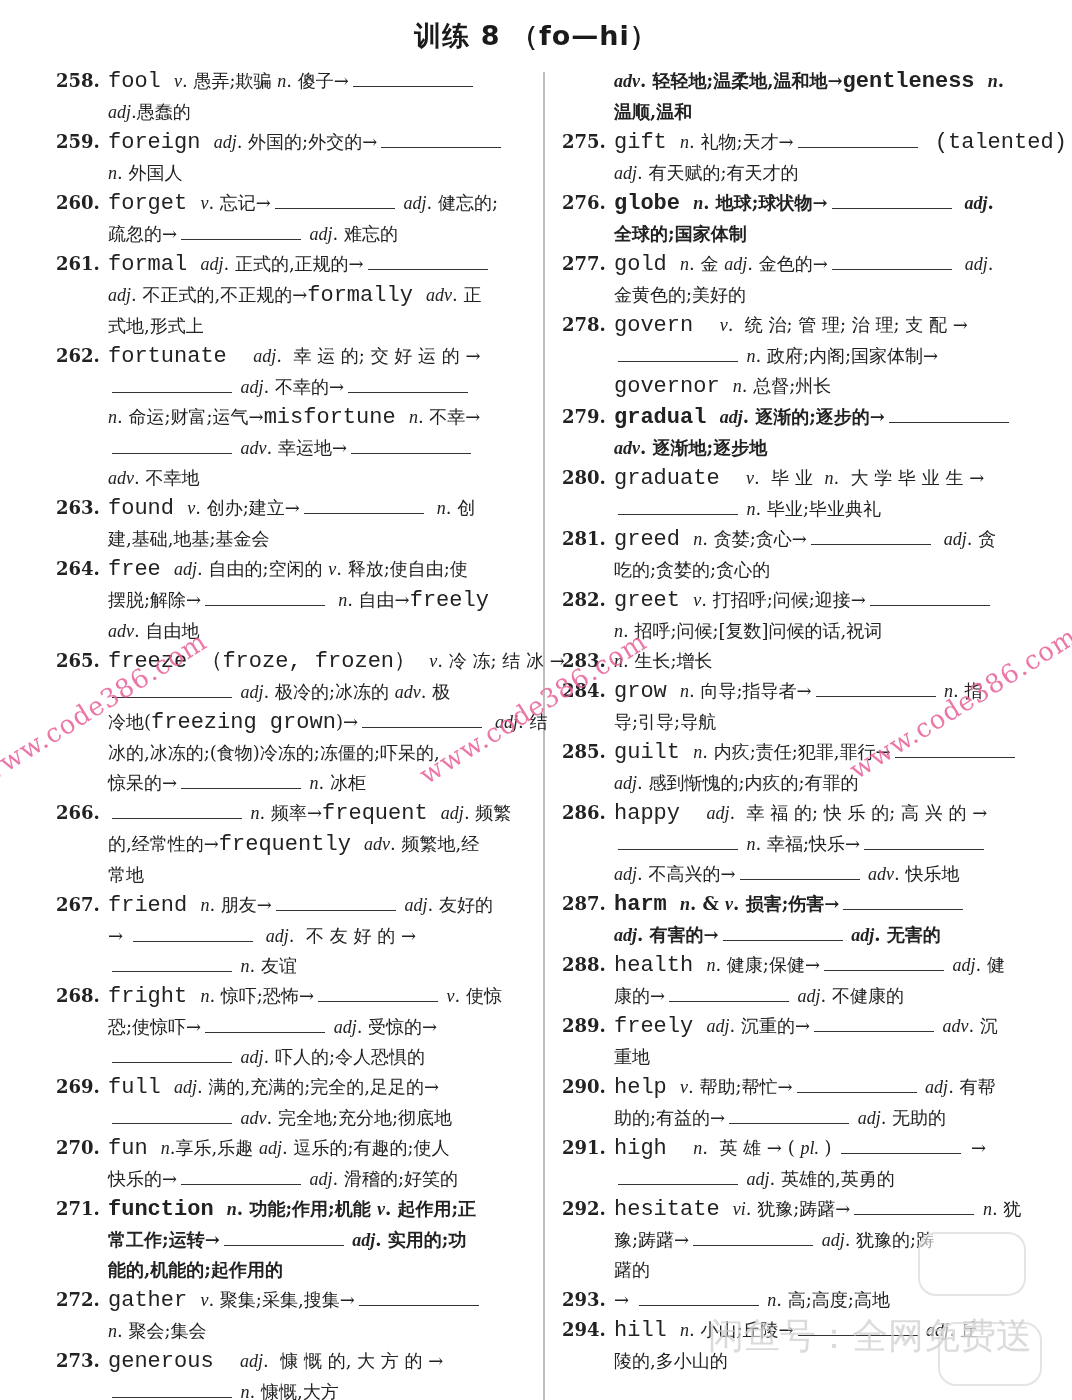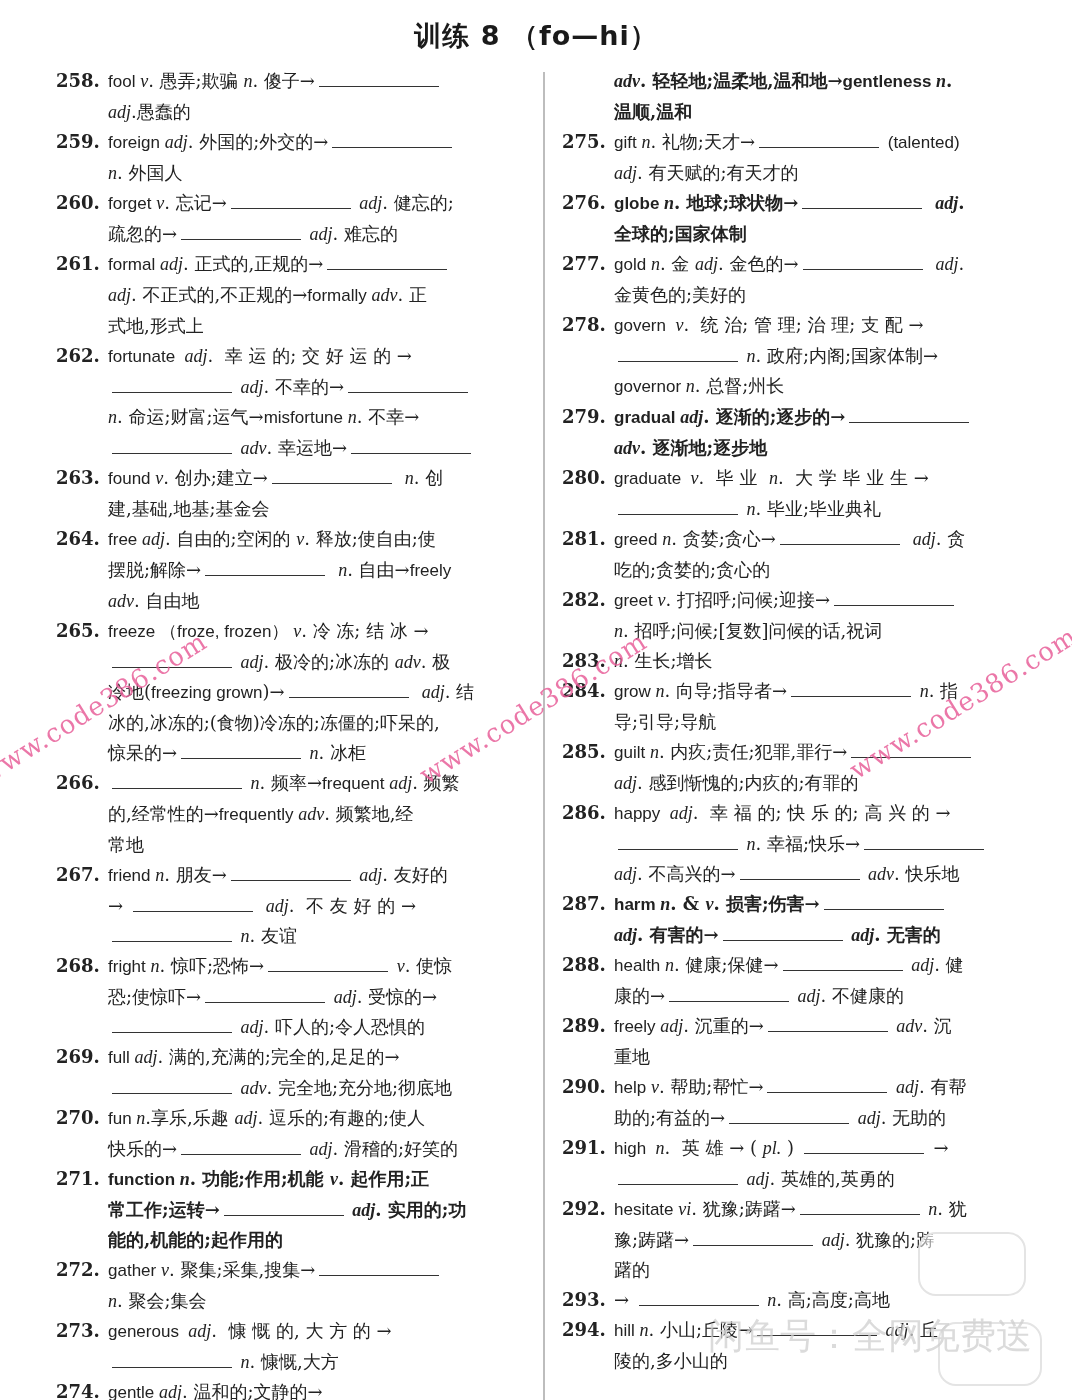--- a/index.html
+++ b/index.html
@@ -10,21 +10,21 @@
              font-size:27px; letter-spacing:1px; color:#1a1a1a; }
     .divider { position:absolute; left:543px; top:72px; width:2px; height:1330px; background:#bdbdbd; }
     .col { position:absolute; top:66px; width:470px; }
     .col.left { left:56px; }
     .col.right { left:562px; }
     .entry { position:relative; padding-left:52px; font-size:18px; line-height:30px; }
     .num { position:absolute; left:0; top:0; font-weight:bold; font-family:"DejaVu Serif","Liberation Serif",serif; }
     .line { display:block; white-space:nowrap; overflow:visible; }
     .seg { white-space:pre; }
     .pos { font-style:italic; font-family:"Liberation Serif","DejaVu Serif",serif; }
-    .en { font-family:Liberation Sans, sans-serif; font-size:17px; }
+    .en { font-family:Liberation Mono, monospace; font-size:22px; }
     .bold { font-weight:bold; }
     .blank { display:inline-block; border-bottom:1.5px solid #333; height:20px; vertical-align:baseline; margin:0 4px; }
     .wm { position:absolute; color:#e8609a; font-family:"DejaVu Serif","Liberation Serif",serif;
           font-size:26px; transform:rotate(-32deg); transform-origin:left bottom; opacity:0.85; white-space:nowrap; letter-spacing:1px; }
     .wm2 { position:absolute; color:#cfcfcf; font-family:Liberation Mono, monospace;
            font-size:36px; opacity:0.75; white-space:nowrap; }
     .wm-box { position:absolute; border:2px solid #e4e4e4; border-radius:18px; background:rgba(255,255,255,0.55); }
   </style>
 </head>
 <body>
@@ -53,20 +53,21 @@
       <span class="line"><span class="seg en">formal </span><span class="seg pos">adj</span><span class="seg">. 正式的,正规的→</span><span class="blank" style="width: 120px;"></span></span>
       <span class="line"><span class="seg pos">adj</span><span class="seg">. 不正式的,不正规的→</span><span class="seg en">formally </span><span class="seg pos">adv</span><span class="seg">. 正</span></span>
       <span class="line"><span class="seg">式地,形式上</span></span>
     </div>
     <div class="entry">
       <span class="num">262.</span>
       <span class="line"><span class="seg en">fortunate  </span><span class="seg pos">adj</span><span class="seg">.  幸 运 的; 交 好 运 的 →</span></span>
       <span class="line"><span class="blank" style="width: 120px;"></span><span class="seg pos"> adj</span><span class="seg">. 不幸的→</span><span class="blank" style="width: 120px;"></span></span>
       <span class="line"><span class="seg pos">n</span><span class="seg">. 命运;财富;运气→</span><span class="seg en">misfortune </span><span class="seg pos">n</span><span class="seg">. 不幸→</span></span>
       <span class="line"><span class="blank" style="width: 120px;"></span><span class="seg pos"> adv</span><span class="seg">. 幸运地→</span><span class="blank" style="width: 120px;"></span></span>
+      <span class="line"><span class="seg pos">adv</span><span class="seg">. 不幸地</span></span>
     </div>
     <div class="entry">
       <span class="num">263.</span>
       <span class="line"><span class="seg en">found </span><span class="seg pos">v</span><span class="seg">. 创办;建立→</span><span class="blank" style="width: 120px;"></span><span class="seg pos">  n</span><span class="seg">. 创</span></span>
       <span class="line"><span class="seg">建,基础,地基;基金会</span></span>
     </div>
     <div class="entry">
       <span class="num">264.</span>
       <span class="line"><span class="seg en">free </span><span class="seg pos">adj</span><span class="seg">. 自由的;空闲的 </span><span class="seg pos">v</span><span class="seg">. 释放;使自由;使</span></span>
       <span class="line"><span class="seg">摆脱;解除→</span><span class="blank" style="width: 120px;"></span><span class="seg pos">  n</span><span class="seg">. 自由→</span><span class="seg en">freely</span></span>

